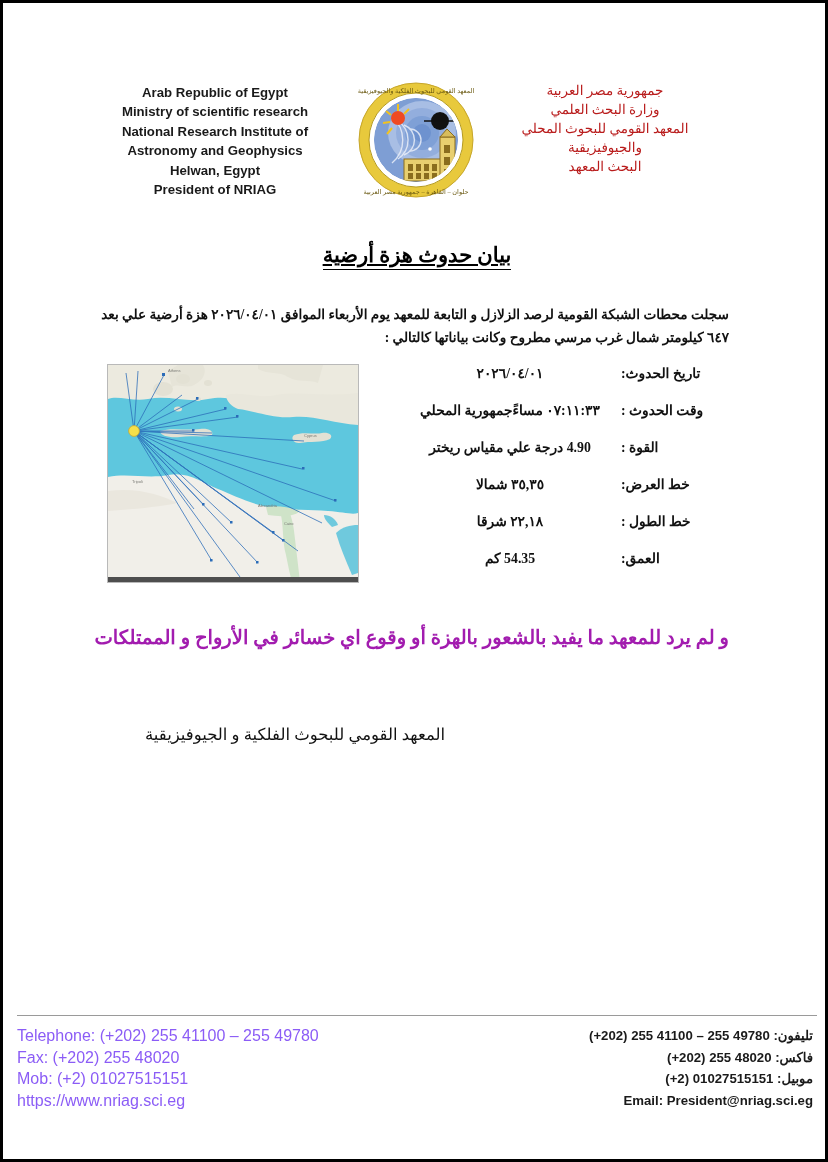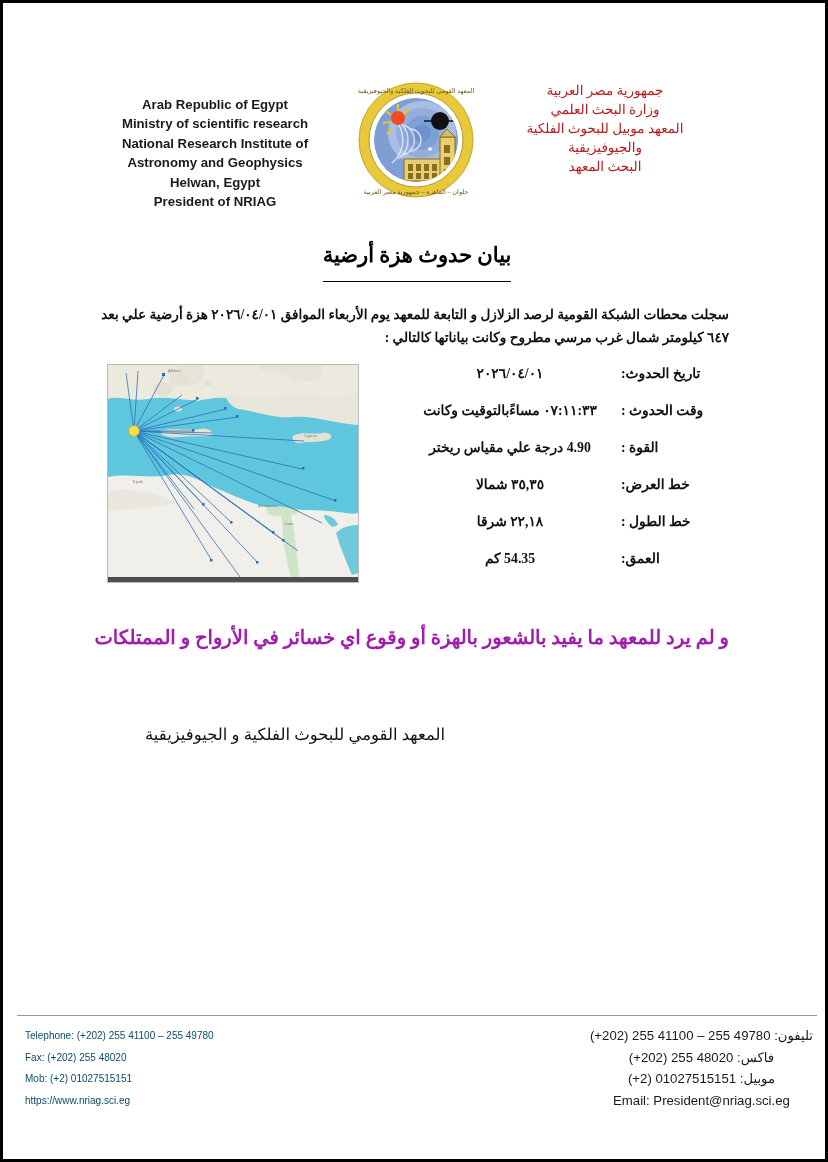--- a/index.html
+++ b/index.html
@@ -29,21 +29,20 @@
   .header-en {
     position: absolute;
     left: 92px;
     top: 8px;
     width: 240px;
     text-align: center;
     font-size: 13.2px;
     font-weight: bold;
     line-height: 19.4px;
     color: #1a1a1a;
-    margin-top: 12px;
   }
   .header-en div { white-space: nowrap; }
 
   .logo {
     position: absolute;
     left: 349px;
     top: 6px;
     width: 128px;
     height: 118px;
   }
@@ -70,21 +69,22 @@
     width: 828px;
     text-align: center;
     direction: rtl;
     font-family: "Liberation Serif", "DejaVu Serif", serif;
     font-size: 21px;
     font-weight: bold;
     color: #000000;
   }
   .doc-title span {
     border-bottom: 1.6px solid #000;
-    padding-bottom: 14px;
+    padding-bottom: 2px;
+    text-decoration: underline;
   }
 
   
   .intro {
     position: absolute;
     top: 300px;
     right: 96px;
     width: 636px;
     direction: rtl;
     text-align: right;
@@ -180,38 +180,39 @@
   }
   .footer {
     position: absolute;
     top: 1022px;
     left: 14px;
     width: 800px;
     height: 110px;
   }
   .footer-left {
     position: absolute;
-    left: 8px;
+    left: 0;
     top: 0;
     text-align: left;
-    font-size: 10px;
+    font-size: 16px;
     line-height: 21.5px;
-    color: #0c4a6e;
+    color: #8b5cf6;
     white-space: nowrap;
   }
   .footer-right {
     position: absolute;
     right: 4px;
     top: 0;
-    text-align: center;
+    text-align: right;
     direction: rtl;
     font-size: 13.2px;
     line-height: 21.5px;
     color: #1a1a1a;
     white-space: nowrap;
+    font-weight: bold;
   }
   .footer-right .ltr { direction: ltr; unicode-bidi: embed; }
 </style>
 </head>
 <body>
 
 <div class="page">
 
   <div class="header">
 
@@ -282,21 +283,21 @@
         <g fill="#6b5a12" font-family="'Liberation Serif', serif" font-size="6.5">
           <text x="64" y="12" text-anchor="middle">المعهد القومي للبحوث الفلكية والجيوفيزيقية</text>
           <text x="64" y="113" text-anchor="middle">حلوان – القاهرة – جمهورية مصر العربية</text>
         </g>
       </svg>
     </div>
 
     <div class="header-ar">
       <div>جمهورية مصر العربية</div>
       <div>وزارة البحث العلمي</div>
-      <div>المعهد موبيل للبحوث الفلكية</div>
+      <div>المعهد القومي للبحوث المحلي</div>
       <div>والجيوفيزيقية</div>
       <div>البحث المعهد</div>
     </div>
   </div>
 
   <div class="doc-title">
     <span>بيان حدوث هزة أرضية</span>
   </div>
 
   <div class="intro">سجلت محطات الشبكة القومية لرصد الزلازل و التابعة للمعهد  يوم الأربعاء الموافق ٢٠٢٦/٠٤/٠١ هزة أرضية علي بعد ٦٤٧ كيلومتر  شمال غرب مرسي مطروح وكانت بياناتها كالتالي :</div>
@@ -387,21 +388,21 @@
     </svg>
   </div>
 
   <div class="data-list">
     <div class="data-row">
       <div class="data-label">تاريخ الحدوث:</div>
       <div class="data-value">٢٠٢٦/٠٤/٠١</div>
     </div>
     <div class="data-row">
       <div class="data-label">وقت الحدوث :</div>
-      <div class="data-value">٠٧:١١:٣٣ مساءًبالتوقيت وكانت</div>
+      <div class="data-value">٠٧:١١:٣٣ مساءًجمهورية المحلي</div>
     </div>
     <div class="data-row">
       <div class="data-label">القوة :</div>
       <div class="data-value">4.90 درجة علي  مقياس ريختر</div>
     </div>
     <div class="data-row">
       <div class="data-label">خط العرض:</div>
       <div class="data-value">٣٥,٣٥  شمالا</div>
     </div>
     <div class="data-row">

